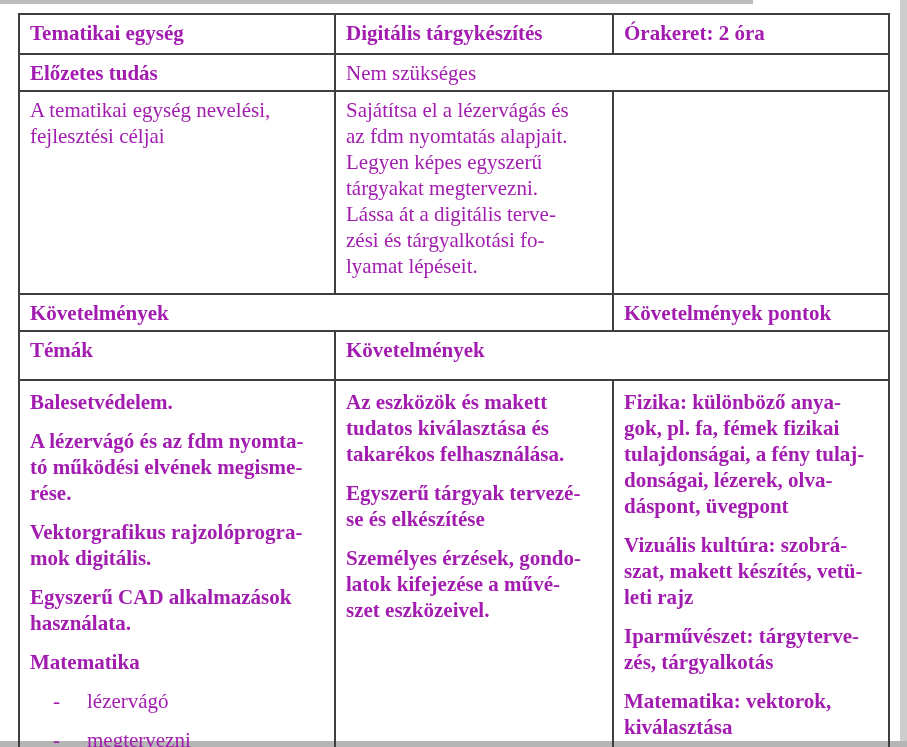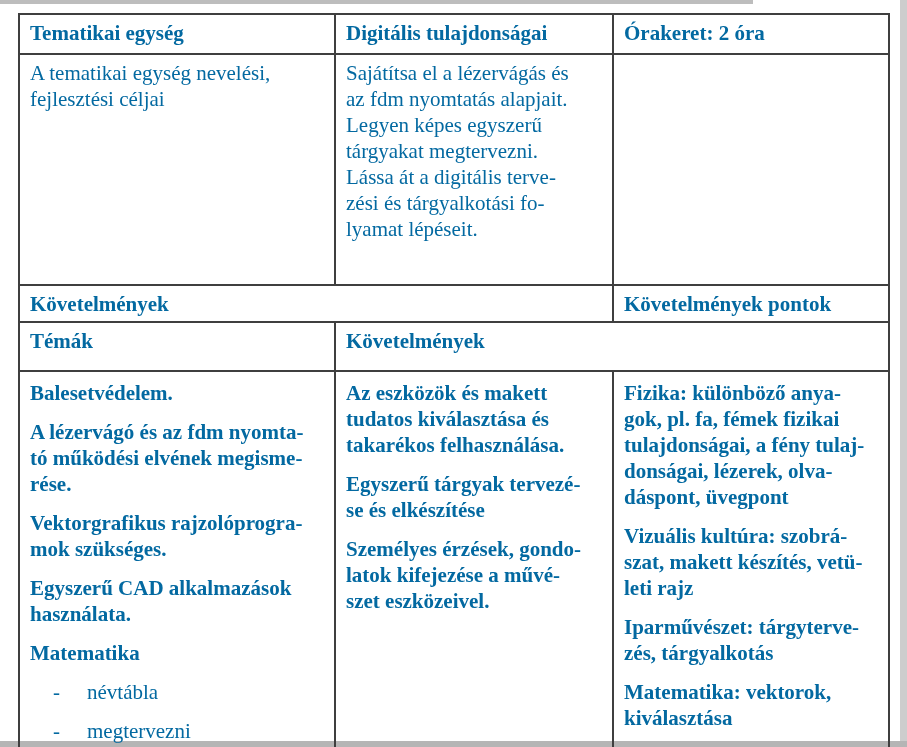--- a/index.html
+++ b/index.html
@@ -32,26 +32,26 @@
     width: 870px;
     border-collapse: collapse;
     table-layout: fixed;
   }
   td {
     border: 2px solid #3f3f3f;
     vertical-align: top;
     padding: 5px 10px 0 10px;
     font-size: 21px;
     line-height: 26px;
-    color: #0369a1;
+    color: #a21caf;
     overflow: hidden;
   }
   tr.r1 { height: 40px; }
   tr.r2 { height: 37px; }
-  tr.r3 { height: 231px; }
+  tr.r3 { height: 203px; }
   tr.r4 { height: 37px; }
   tr.r5 { height: 49px; }
   .bold { font-weight: bold; }
   .pre  { white-space: pre-line; }
   td p {
     margin: 0 0 13px 0;
     white-space: pre-line;
     font-weight: bold;
   }
   tr.r6 td { padding-top: 8px; }
@@ -78,24 +78,28 @@
 
   <table class="doc">
     <colgroup>
       <col style="width:316px">
       <col style="width:278px">
       <col style="width:276px">
     </colgroup>
     <tbody>
       <tr class="r1">
         <td class="bold">Tematikai egység</td>
-        <td class="bold">Digitális tulajdonságai</td>
+        <td class="bold">Digitális tárgykészítés</td>
         <td class="bold">Órakeret: 2 óra</td>
       </tr>
 
+      <tr class="r2">
+        <td class="bold">Előzetes tudás</td>
+        <td colspan="2">Nem szükséges</td>
+      </tr>
 
       <tr class="r3">
         <td class="pre">A tematikai egység nevelési,
 fejlesztési céljai</td>
         <td class="pre">Sajátítsa el a lézervágás és
 az fdm nyomtatás alapjait.
 Legyen képes egyszerű
 tárgyakat megtervezni.
 Lássa át a digitális terve-
 zési és tárgyalkotási fo-
@@ -113,25 +117,25 @@
         <td colspan="2" class="bold">Követelmények</td>
       </tr>
 
       <tr class="r6">
         <td>
           <p>Balesetvédelem.</p>
           <p>A lézervágó és az fdm nyomta-
 tó működési elvének megisme-
 rése.</p>
           <p>Vektorgrafikus rajzolóprogra-
-mok szükséges.</p>
+mok digitális.</p>
           <p>Egyszerű CAD alkalmazások
 használata.</p>
           <p class="bold">Matematika</p>
-          <div class="task">névtábla</div>
+          <div class="task">lézervágó</div>
           <div class="task">megtervezni</div>
         </td>
         <td>
           <p>Az eszközök és makett
 tudatos kiválasztása és
 takarékos felhasználása.</p>
           <p>Egyszerű tárgyak tervezé-
 se és elkészítése</p>
           <p>Személyes érzések, gondo-
 latok kifejezése a művé-

